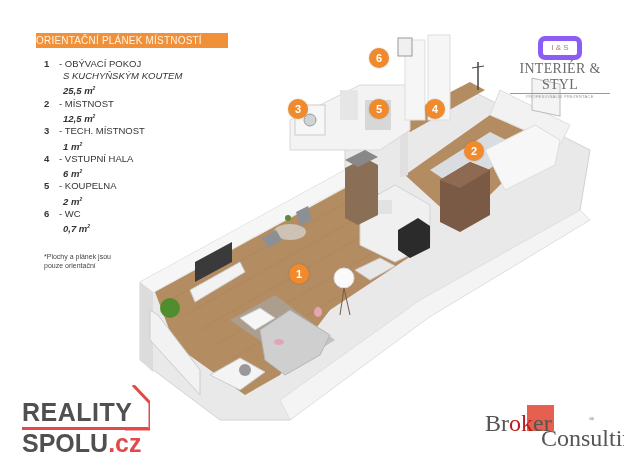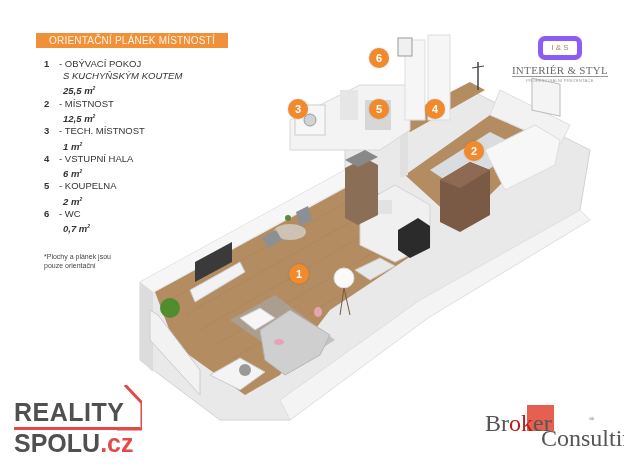--- a/index.html
+++ b/index.html
@@ -1,34 +1,34 @@
 <!DOCTYPE html>
 <html><head>
   <meta charset="utf-8">
   <style>
     html, body { margin:0; padding:0; }
     body { width:624px; height:468px; background:#ffffff; position:relative; overflow:hidden; font-family:"Liberation Sans", sans-serif; }
-    .title-bar { position:absolute; left:36px; top:33px; width:192px; height:15px; background:#f0913a; color:#fff4e6; font-size:10px; line-height:15px; text-align:center; letter-spacing:0.2px; }
+    .title-bar { position:absolute; left:36px; top:33px; width:192px; height:15px; background:#f0913a; color:#fff4e6; font-size:10px; line-height:15px; text-align:left; letter-spacing:0.2px; }
     .legend { position:absolute; left:44px; top:58px; font-size:9.5px; color:#333; line-height:12.2px; }
     .legend .row { display:flex; }
     .legend .num { width:15px; font-weight:bold; }
     .legend .name { }
     .legend .area { padding-left:19px; font-weight:bold;font-style:italic; }
     .legend sup { font-size:5px; }
     .note { position:absolute; left:44px; top:252px; font-size:7px; color:#444; line-height:9px; width:70px; }
 
     .plan { position:absolute; left:0; top:0; width:624px; height:468px; }
     .marker { position:absolute; width:20px; height:20px; border-radius:50%; background:#f08a2c; color:#fff; font-size:11px; font-weight:bold; text-align:center; line-height:20px; box-shadow:0 0 2px rgba(0,0,0,0.2); }
 
     .logo-is { position:absolute; left:510px; top:36px; width:100px; text-align:center; color:#6b6b6b; }
     .logo-is .mono { width:34px; height:14px; margin:0 auto; border:5px solid #8b5cf6; border-radius:7px; font-size:8px; line-height:14px; color:#b08060; }
-    .logo-is .name { font-family:"Liberation Serif", serif; font-size:11px; margin-top:1px; letter-spacing:0.3px; border-bottom:1px solid #999; display:inline-block; }
+    .logo-is .name { font-family:"Liberation Serif", serif; font-size:14px; margin-top:1px; letter-spacing:0.3px; border-bottom:1px solid #999; display:inline-block; }
     .logo-is .sub { font-size:4px; color:#999; letter-spacing:0.3px; }
 
-    .reality { position:absolute; left:12px; top:385px; width:130px; height:75px; }
+    .reality { position:absolute; left:20px; top:385px; width:130px; height:75px; }
     .reality .t1 { position:absolute; left:2px; top:13px; font-size:25px; font-weight:bold; color:#505050; letter-spacing:0.5px; }
     .reality .t2 { position:absolute; left:2px; top:44px; font-size:25px; font-weight:bold; color:#505050; }
     .reality .t2 .cz { color:#e24a4a; }
     .reality .line { position:absolute; left:2px; top:42px; width:126px; height:3px; background:#e24a4a; }
 
     .broker { position:absolute; left:485px; top:405px; width:135px; height:50px; font-family:"Liberation Serif", serif; color:#555; }
     .broker .b1 { position:absolute; left:0; top:5px; font-size:24px; }
     .broker .ok { position:absolute; left:42px; top:0px; width:27px; height:26px; background:#e5604f; }
     .broker .b1 span.okt { color:#b91c1c; position:relative; }
     .broker .b2 { position:absolute; left:12px; top:20px; font-size:24px;margin-left:44px; }

